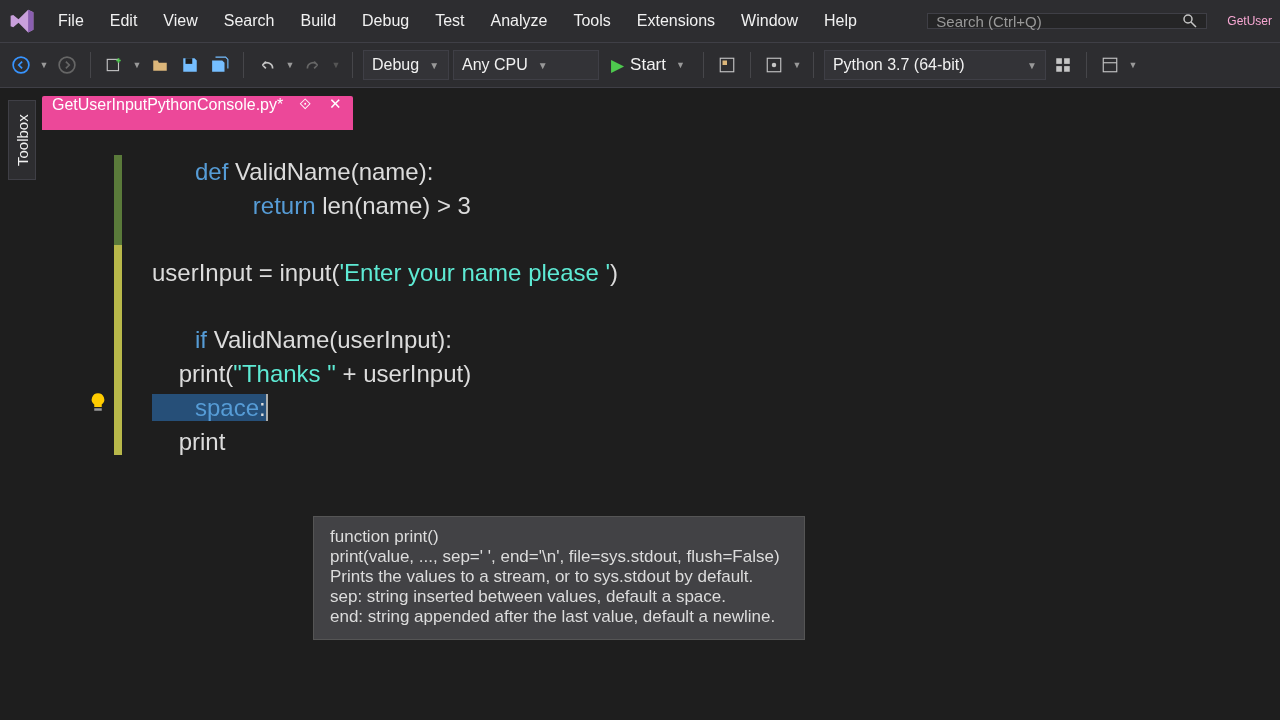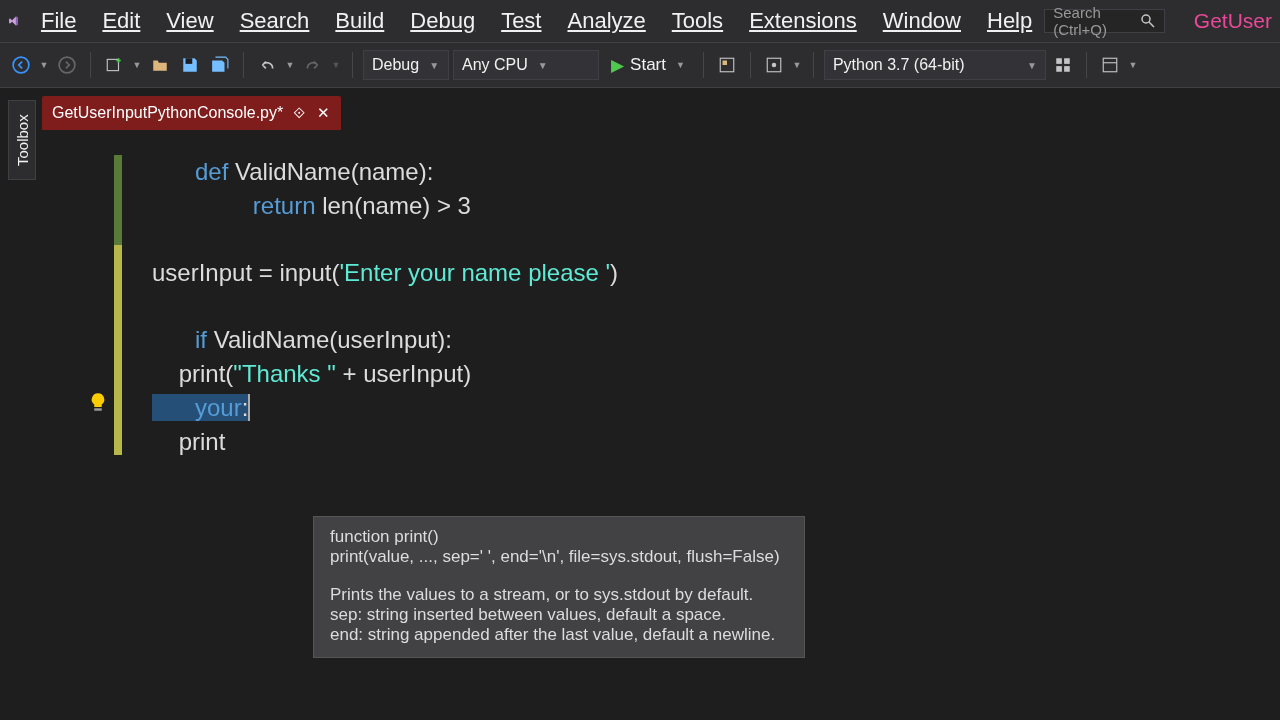--- a/index.html
+++ b/index.html
@@ -3,61 +3,61 @@
 <meta charset="utf-8">
 <style>
   * { margin: 0; padding: 0; box-sizing: border-box; font-family: "Segoe UI", sans-serif; }
   body { background: #1e1e1e; width: 1280px; height: 720px; overflow: hidden; position: relative; }
 
   
   .menubar { height: 42px; background: #2d2d30; display: flex; align-items: center; padding: 0 8px; color: #f1f1f1; }
   .logo { width: 28px; height: 28px; margin-right: 10px; position: relative; }
   .logo svg { width: 100%; height: 100%; }
   .menu-items { display: flex; gap: 2px; }
-  .menu-item { padding: 4px 12px; font-size: 22px; color: #f1f1f1; cursor: default; text-decoration: underline; }
+  .menu-item { padding: 4px 12px; font-size: 16px; color: #f1f1f1; cursor: default; }
   .menu-spacer { flex: 1; }
-  .search-box { width: 280px; height: 24px; background: #252526; border: 1px solid #3f3f46; display: flex; align-items: center; padding: 0 8px; color: #999; font-size: 15px; }
+  .search-box { width: 280px; height: 16px; background: #252526; border: 1px solid #3f3f46; display: flex; align-items: center; padding: 0 8px; color: #999; font-size: 15px; }
   .search-box span { flex: 1; }
   .search-icon { width: 16px; height: 16px; }
-  .user-label { margin-left: 29px; font-size: 21px; color: #ec4899; }
+  .user-label { margin-left: 20px; font-size: 12px; color: #f9a8d4; }
 
   
   .toolbar { height: 46px; background: #2d2d30; border-top: 1px solid #3f3f46; border-bottom: 1px solid #3f3f46; display: flex; align-items: center; padding: 0 8px; gap: 4px; }
   .tb-sep { width: 1px; height: 26px; background: #46464a; margin: 0 6px; }
   .tb-btn { width: 26px; height: 26px; display: flex; align-items: center; justify-content: center; color: #c5c5c5; }
   .tb-dropdown { height: 30px; background: #333337; border: 1px solid #3f3f46; display: flex; align-items: center; padding: 0 8px; color: #f1f1f1; font-size: 16px; gap: 10px; }
   .tb-dropdown .caret { font-size: 10px; color: #999; }
   .start-btn { display: flex; align-items: center; gap: 6px; color: #f1f1f1; font-size: 17px; padding: 0 8px; }
   .start-btn .play { color: #4ec94e; }
 
   
   .tab-area { position: absolute; left: 42px; top: 96px; right: 0; }
   .tabstrip { height: 34px; display: flex; align-items: stretch; }
-  .tab { background: #7f1d1d; color: #fff; display: flex; align-items: center; padding: 0 10px; font-size: 16px; gap: 8px; border-top-left-radius: 2px; border-top-right-radius: 2px; }
+  .tab { background: #ec4899; color: #fff; display: flex; padding: 0 10px; font-size: 16px; gap: 14px; border-top-left-radius: 2px; border-top-right-radius: 2px; }
   .tab-pin, .tab-close { width: 16px; height: 16px; display: flex; align-items: center; justify-content: center; font-size: 15px; }
 
   
   .toolbox { position: absolute; left: 8px; top: 100px; width: 28px; height: 80px; background: #2d2d30; color: #f1f1f1; writing-mode: vertical-rl; text-orientation: mixed; font-size: 15px; display: flex; align-items: center; justify-content: center; border: 1px solid #3f3f46; transform: rotate(180deg); }
 
   
   .editor { position: absolute; left: 42px; top: 130px; right: 0; bottom: 0; background: #1e1e1e; }
   .gutter-outer { position: absolute; left: 0; top: 0; width: 40px; height: 100%; background: #1e1e1e; }
   .gutter-mid { position: absolute; left: 72px; top: 25px; width: 8px; height: 90px; background: #5a7a3a; }
   .gutter-mid2 { position: absolute; left: 72px; top: 115px; width: 8px; height: 210px; background: #b8b84a; }
   .lightbulb { position: absolute; left: 46px; top: 262px; width: 20px; height: 20px; }
   .code { position: absolute; left: 110px; top: 25px; right: 0; font-family: Consolas, monospace; font-size: 24px; line-height: 33px; color: #dcdcdc; white-space: pre; }
   .kw { color: #569cd6; margin-left: 43px; }
   .str { color: #5eead4; }
   .sel { background: #264f78; }
   .cursor-mark { border-right: 2px solid #aeafad; }
 
   
   .tooltip { position: absolute; left: 271px; top: 386px; width: 492px; background: #424245; border: 1px solid #555; padding: 10px 16px 12px 16px; color: #dcdcdc; font-size: 17px; line-height: 20px; }
   .tooltip .sig { }
-  .tooltip .sig2 { margin-bottom: 18px; }
+  .tooltip .sig2 { }
   .tooltip .doc { line-height: 20px; }
 
   .nav-back { color: #3794ff; }
   .nav-fwd { color: #666; }
 </style>
 </head>
 <body>
 
 <div class="menubar">
   <div class="logo">
@@ -217,21 +217,21 @@
         <rect x="5" y="13" width="6" height="2" fill="#999"></rect>
       </svg>
   </div>
   <div class="code"><span class="kw">def</span><span> ValidName(name):</span>
     <span class="kw">return</span><span> len(name) &gt; 3</span>
 
 <span>userInput = input(</span><span class="str">'Enter your name please '</span><span>)</span>
 
 <span class="kw">if</span><span> ValidName(userInput):</span>
 <span>    print(</span><span class="str">"Thanks "</span><span> + userInput)</span>
-<span class="sel"><span class="kw">your</span><span>:</span></span><span class="cursor-mark"></span>
+<span class="sel"><span class="kw">space</span><span>:</span></span><span class="cursor-mark"></span>
 <span>    print</span></div>
 
   <div class="tooltip">
     <div class="sig">function print()</div>
     <div class="sig2">print(value, ..., sep=' ', end='\n', file=sys.stdout, flush=False)</div>
     <div class="doc">
       <div>Prints the values to a stream, or to sys.stdout by default.</div>
       <div>sep:   string inserted between values, default a space.</div>
       <div>end:   string appended after the last value, default a newline.</div>
 

